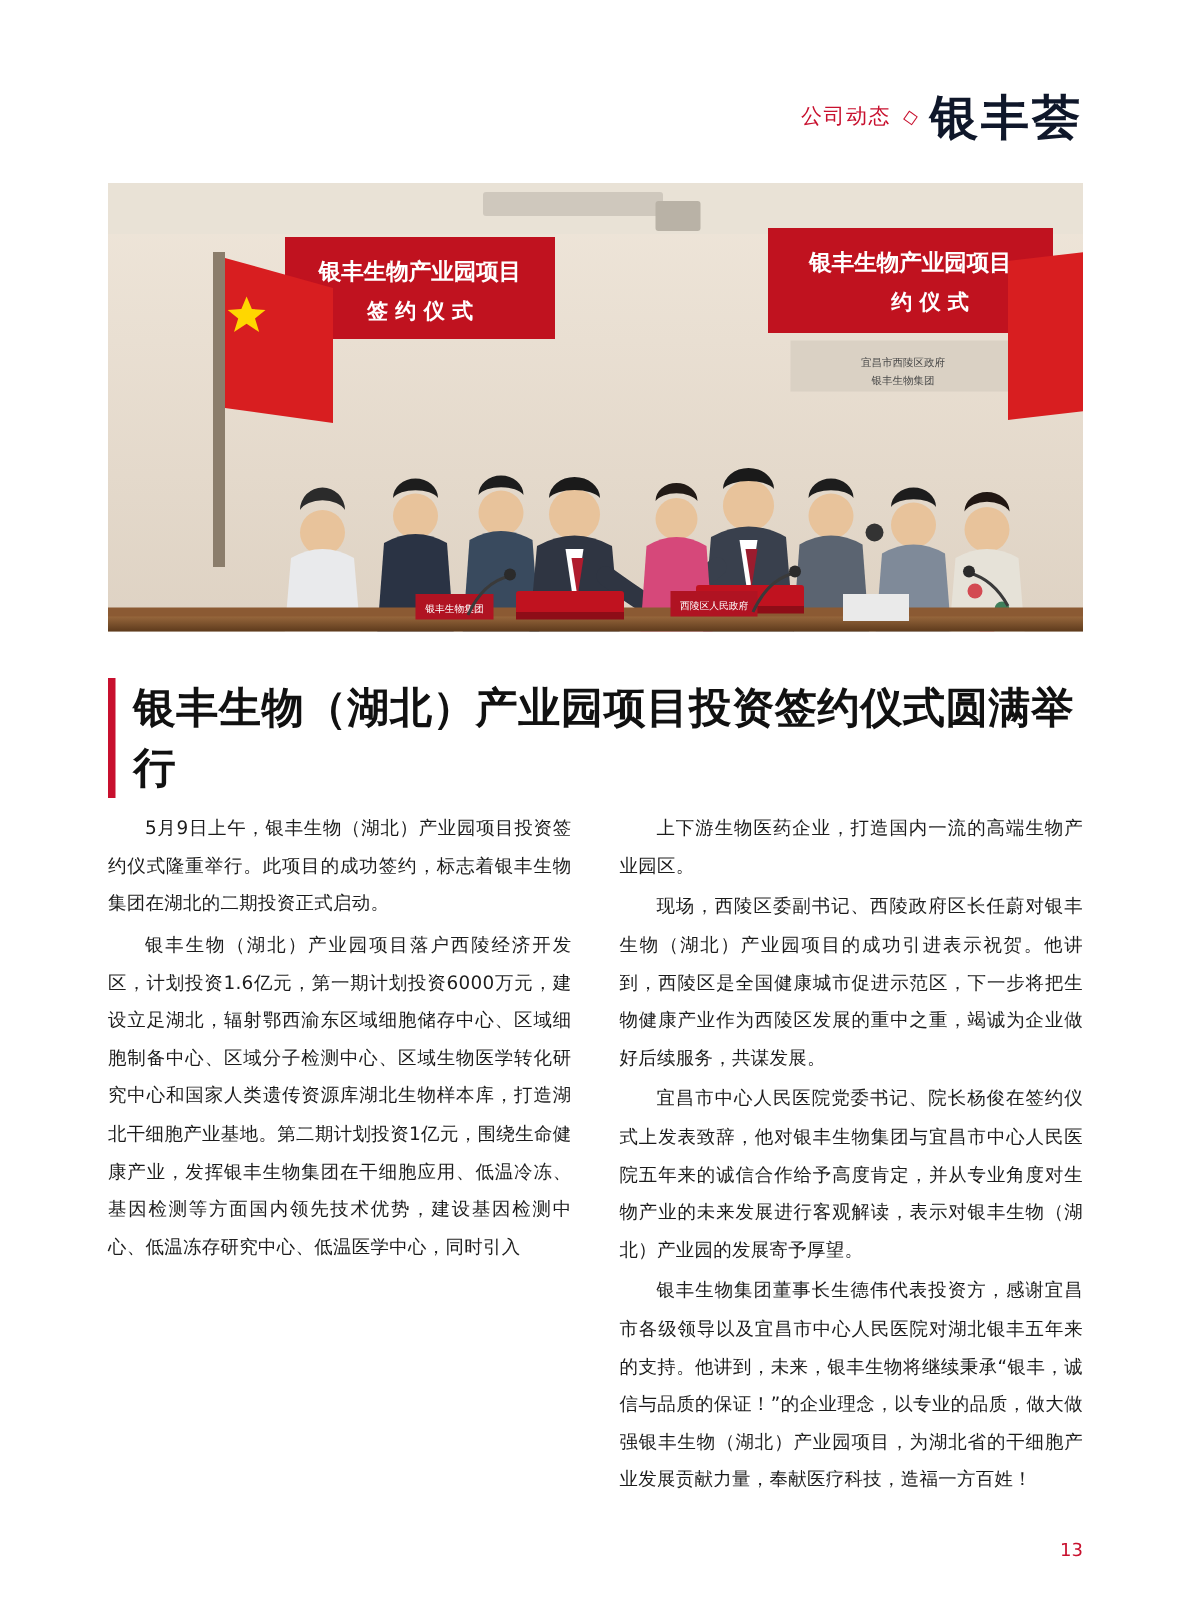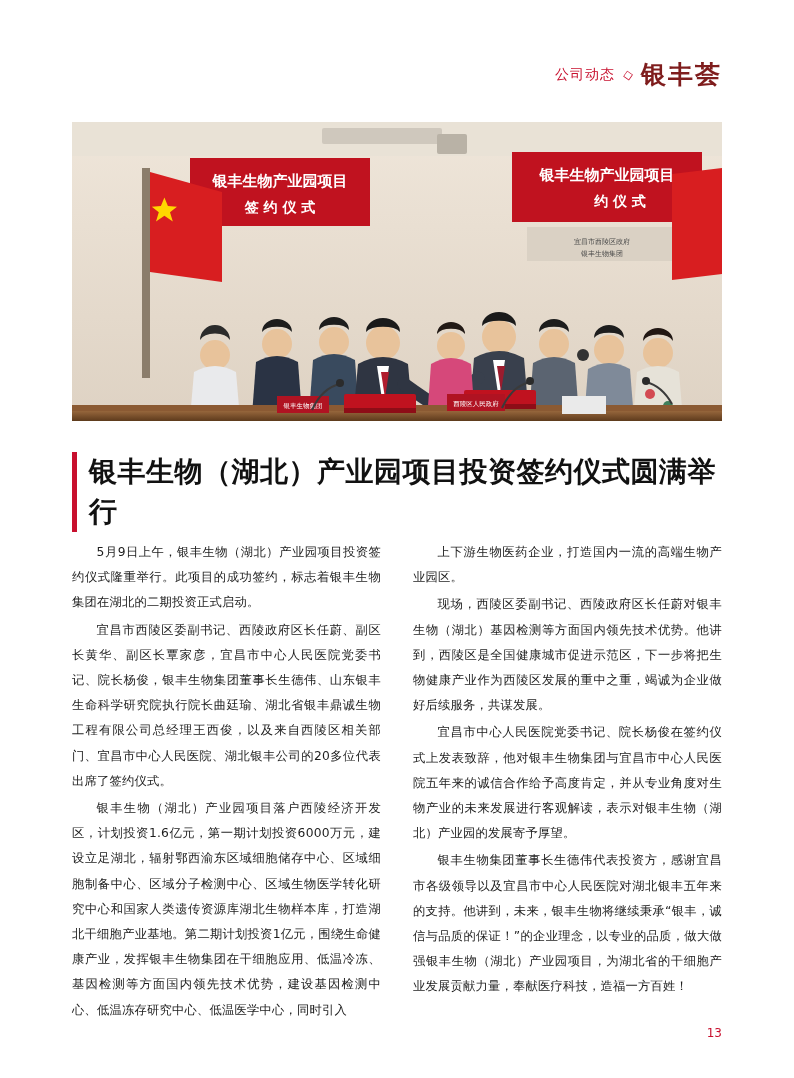--- a/index.html
+++ b/index.html
@@ -37,22 +37,22 @@
     font-size: 14px;
     letter-spacing: 1px;
     font-family: "DejaVu Sans", "Liberation Sans", sans-serif;
   }
   .header-mark {
     color: #c8102e;
     font-size: 13px;
     transform: rotate(-10deg);
   }
   .header-logo {
-    color: #7f1d1d;
-    font-size: 25px;
+    color: #0f172a;
+    font-size: 32px;
     font-weight: bold;
     font-family: "DejaVu Serif", "Liberation Serif", serif;
     letter-spacing: 2px;
     line-height: 1;
   }
 
   
   .photo {
     position: absolute;
     top: 122px;
@@ -321,26 +321,25 @@
   </div>
 
   <div class="headline-wrap">
     <div class="headline-bar"></div>
     <div class="headline">银丰生物（湖北）产业园项目投资签约仪式圆满举行</div>
   </div>
 
   <div class="columns">
     <div class="col">
       <p>5月9日上午，银丰生物（湖北）产业园项目投资签约仪式隆重举行。此项目的成功签约，标志着银丰生物集团在湖北的二期投资正式启动。</p>
-      <p>宜昌市西陵区委副书记、西陵政府区长任蔚、副区长黄华、副区长覃家彦，宜昌市中心人民医院党委书记、院长杨俊，银丰生物集团董事长生德伟、山东银丰生命科学研究院执行院长曲廷瑜、湖北省银丰鼎诚生物工程有限公司总经理王西俊，以及来自西陵区相关部门、宜昌市中心人民医院、湖北银丰公司的20多位代表出席了签约仪式。</p>
       <p>银丰生物（湖北）产业园项目落户西陵经济开发区，计划投资1.6亿元，第一期计划投资6000万元，建设立足湖北，辐射鄂西渝东区域细胞储存中心、区域细胞制备中心、区域分子检测中心、区域生物医学转化研究中心和国家人类遗传资源库湖北生物样本库，打造湖北干细胞产业基地。第二期计划投资1亿元，围绕生命健康产业，发挥银丰生物集团在干细胞应用、低温冷冻、基因检测等方面国内领先技术优势，建设基因检测中心、低温冻存研究中心、低温医学中心，同时引入</p>
     </div>
     <div class="col">
       <p>上下游生物医药企业，打造国内一流的高端生物产业园区。</p>
-      <p>现场，西陵区委副书记、西陵政府区长任蔚对银丰生物（湖北）基因检测等方面国内领先技术优势。他讲到，西陵区是全国健康城市促进示范区，下一步将把生物健康产业作为西陵区发展的重中之重，竭诚为企业做好后续服务，共谋发展。</p>
+      <p>现场，西陵区委副书记、西陵政府区长任蔚对银丰生物（湖北）产业园项目的成功引进表示祝贺。他讲到，西陵区是全国健康城市促进示范区，下一步将把生物健康产业作为西陵区发展的重中之重，竭诚为企业做好后续服务，共谋发展。</p>
       <p>宜昌市中心人民医院党委书记、院长杨俊在签约仪式上发表致辞，他对银丰生物集团与宜昌市中心人民医院五年来的诚信合作给予高度肯定，并从专业角度对生物产业的未来发展进行客观解读，表示对银丰生物（湖北）产业园的发展寄予厚望。</p>
       <p>银丰生物集团董事长生德伟代表投资方，感谢宜昌市各级领导以及宜昌市中心人民医院对湖北银丰五年来的支持。他讲到，未来，银丰生物将继续秉承“银丰，诚信与品质的保证！”的企业理念，以专业的品质，做大做强银丰生物（湖北）产业园项目，为湖北省的干细胞产业发展贡献力量，奉献医疗科技，造福一方百姓！</p>
     </div>
   </div>
 
   <div class="page-number">13</div>
 
 </div>
 
 </body></html>

